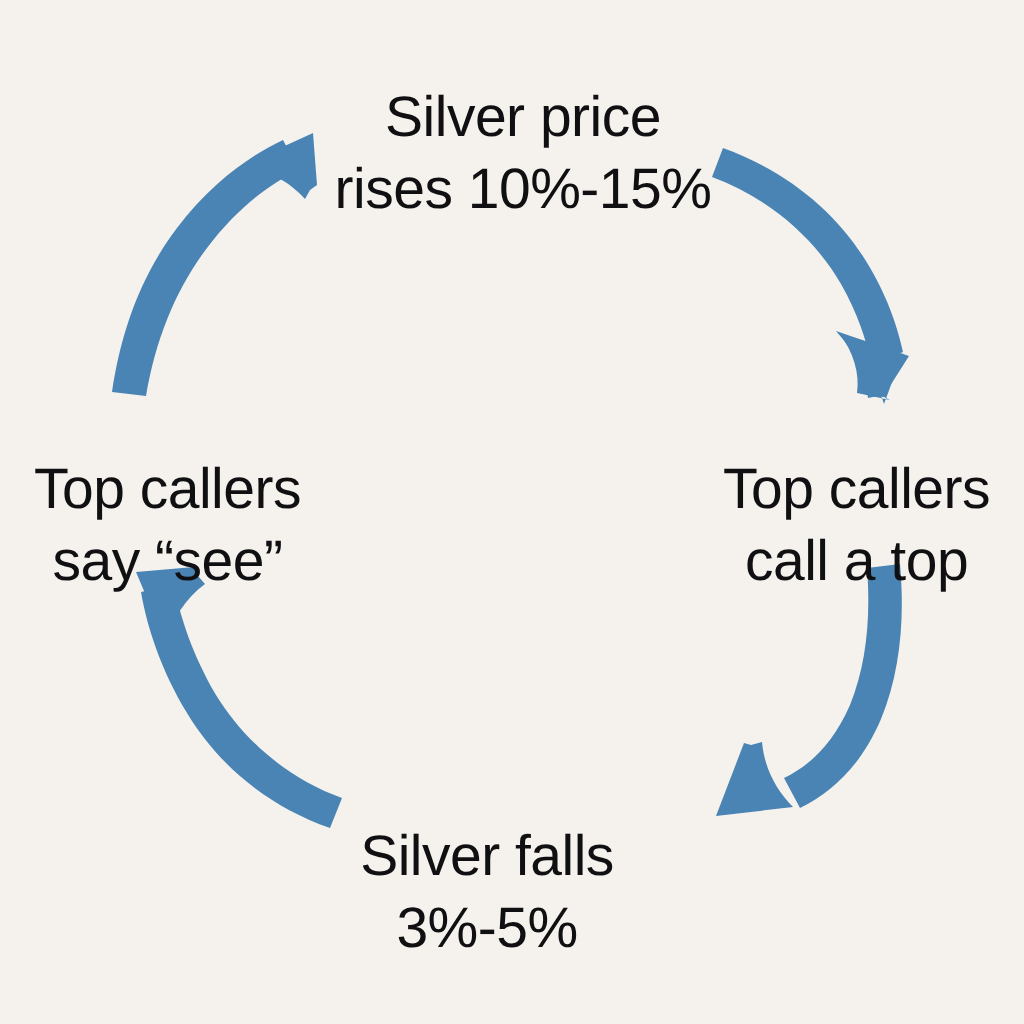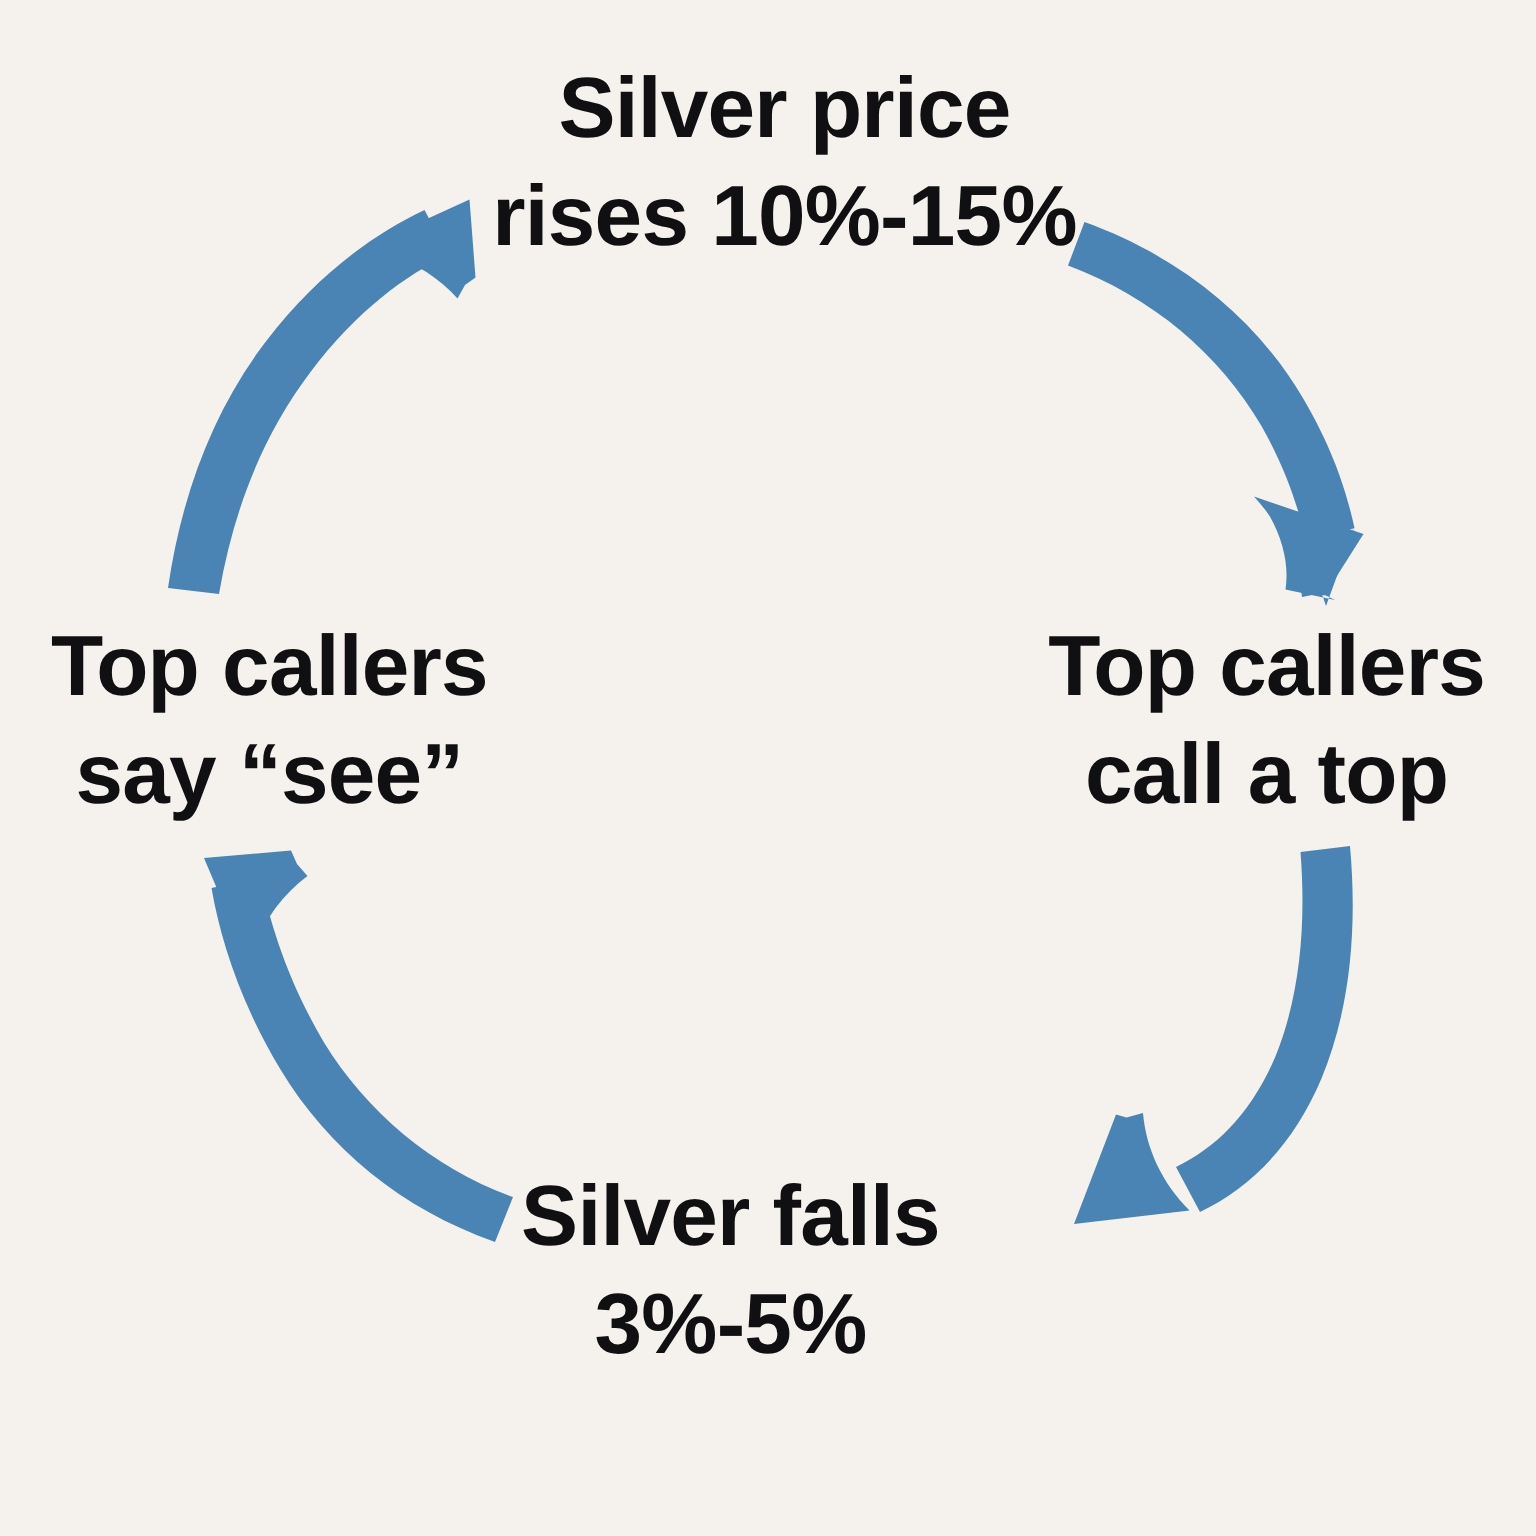--- a/index.html
+++ b/index.html
@@ -21,26 +21,27 @@
   }
   #arrow-layer {
     position: absolute;
     inset: 0;
     width: 1024px;
     height: 1024px;
   }
   .node-label {
     position: absolute;
     color: #101012;
-    font-weight: 700;
+    font-weight: 400;
     font-size: 57px;
     line-height: 72px;
     letter-spacing: -0.5px;
     white-space: pre-line;
     text-rendering: geometricPrecision;
+    margin-top: 45px;
   }
   #node-top {
     top: 36px;
     left: 0;
     width: 1024px;
     text-align: center;
     padding-left: 22px;
     box-sizing: border-box;
   }
   #node-right {

